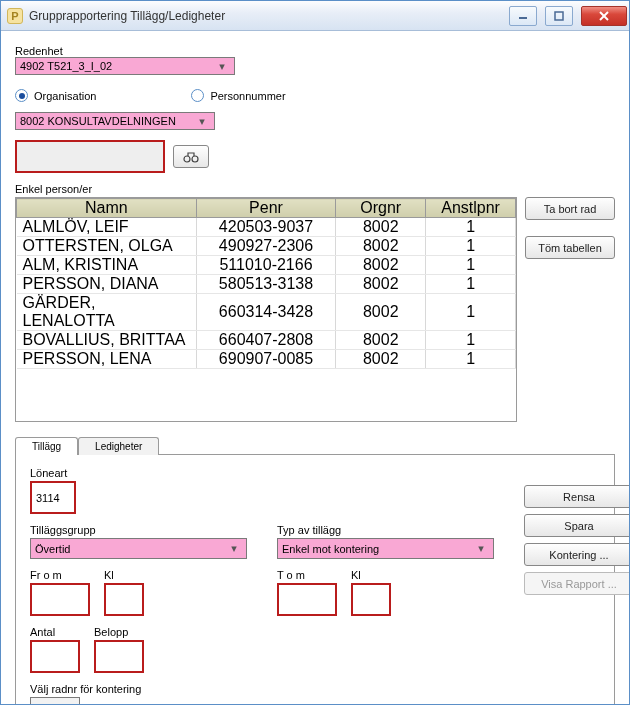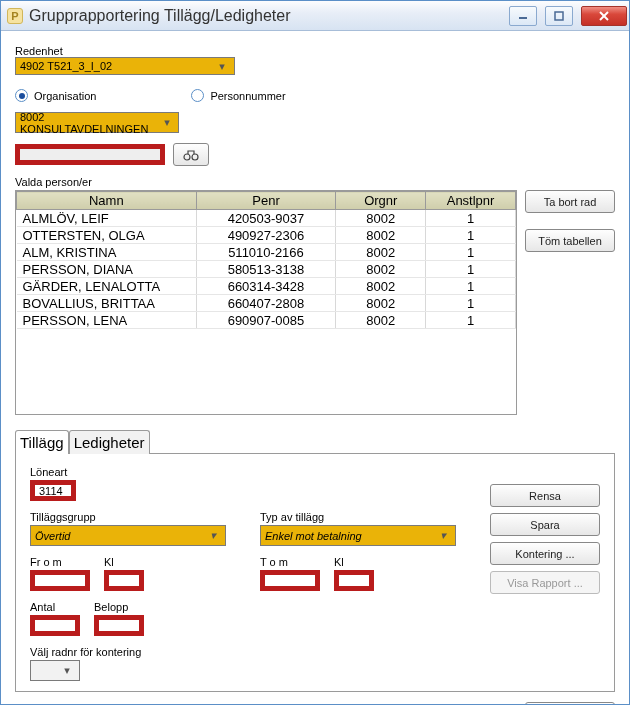--- a/index.html
+++ b/index.html
@@ -31,21 +31,21 @@
     border-bottom: 1px solid #a7bdd8;
   }
   .title-icon {
     width: 16px; height: 16px;
     border-radius: 3px;
     background:#f6e3a1;
     display:flex;align-items:center;justify-content:center;
     color:#a58420;font-weight:bold;font-size:11px;
     border:1px solid #d1b65a;
   }
-  .title-text { font-size: 16px; color:#333; }
+  .title-text { font-size: 12px; color:#333; }
   .title-spacer { flex:1; }
   .winbtn {
     width: 28px; height:20px;
     border:1px solid #8aa9cf;
     background:linear-gradient(#f7fafd,#dce8f6);
     border-radius:2px; margin-left:2px;
     display:flex;align-items:center;justify-content:center;
     color:#4a6a95;
   }
   .winbtn.close{
@@ -58,21 +58,21 @@
     padding: 14px 14px 10px 14px;
     background:#fff;
     overflow:hidden;
     display:flex;flex-direction:column;
   }
   .label { color:#000; }
   .row { display:flex; align-items:center; gap:10px; }
   .select {
     height:21px;
     border:1px solid #7a7a7a;
-    background:#eab308;
+    background:#f9a8d4;
     display:flex;align-items:center;
     padding:0 4px; gap:4px;
     position:relative;
   }
   .select .dd {
     margin-left:auto;
     width:16px;height:16px;
     display:flex;align-items:center;justify-content:center;
     color:#555;
   }
@@ -80,21 +80,21 @@
     width:13px;height:13px;border-radius:50%;
     border:1px solid #5b8fc7;
     display:inline-flex;align-items:center;justify-content:center;
     background:#fff;
   }
   .radio.checked::after{
     content:"";width:6px;height:6px;border-radius:50%;
     background:#1a4e9e;
   }
   .textbox {
-    height:21px;border:5px solid #b91c1c;background:#fff;
+    height:33px;border:2px solid #b91c1c;background:#fff;
     padding:0 4px;display:flex;align-items:center;
   }
   .textbox.disabled { background:#eee; }
   .iconbtn,.btn {
     height:23px;
     border:1px solid #888;
     border-radius:3px;
     background:linear-gradient(#fefefe,#e7e7e7);
     display:flex;align-items:center;justify-content:center;
     padding:0 10px;
@@ -106,21 +106,21 @@
   .btn{min-width:90px;}
   .btn.disabled{color:#999;border-color:#bbb;background:#f5f5f5;}
   .section-label { margin-top:10px; margin-bottom:2px;}
   .tablewrap {
     border:1px solid #9a9a9a;
     height:225px;
     background:#fff;
     position:relative;
   }
   table.grid {
-    width:100%; border-collapse:collapse; font-size:13px;
+    width:100%; border-collapse:collapse; font-size:16px;
   }
   table.grid th {
     background:linear-gradient(#e1e0c3,#cfceab);
     border:1px solid #9a9a9a;
     height:18px;
     font-weight:normal;
     color:#000;
     padding:0 6px;
   }
   table.grid td {
@@ -137,39 +137,39 @@
   .tabs {
     margin-top:14px;
     display:flex;flex-direction:column;flex:1;
   }
   .tabstrip {
     display:flex; gap:0; position:relative; top:1px;
   }
   .tab {
     border:1px solid #9a9a9a;
     background:#f2f2f2;
-    padding:3px 4px;
+    padding:3px 16px;
     border-bottom:none;
     border-top-left-radius:3px;border-top-right-radius:3px;
-    font-size:15px;
+    font-size:10px;
   }
   .tab.active{background:#fff; position:relative; z-index:2;}
   .tabpanel {
     border:1px solid #9a9a9a;
     background:#fff;
     flex:1;
     padding:12px 14px 10px 14px;
     display:flex; gap:30px;
   }
   .form-col { display:flex; flex-direction:column; gap:10px; flex:1; }
   .form-col.right-buttons { flex:0 0 110px; align-items:stretch; gap:6px; }
   .field { display:flex; flex-direction:column; gap:2px; }
   .hpair { display:flex; gap:14px; }
   .hpair .field .textbox{width:60px;}
-  .w190{width:196px;font-style:italic;}
+  .w190{width:217px;}
   .footer{display:flex;justify-content:flex-end;margin-top:10px;}
 </style>
 </head>
 <body>
 
 <div class="window">
 
   <div class="titlebar">
     <div class="title-icon">P</div>
     <div class="title-text">Grupprapportering Tillägg/Ledigheter</div>
@@ -204,39 +204,39 @@
       <div class="row" style="gap:6px">
         <span class="radio checked"></span>
         <span>Organisation</span>
       </div>
       <div class="row" style="gap:6px">
         <span class="radio"></span>
         <span>Personnummer</span>
       </div>
     </div>
 
-    <div class="select" style="width:164px; margin-top:10px">
+    <div class="select" style="width:200px; margin-top:10px">
       <span>8002  KONSULTAVDELNINGEN</span>
       <span class="dd">▾</span>
     </div>
 
     <div class="row" style="margin-top:10px; gap:8px">
       <div class="textbox disabled" style="width:150px">
         <span></span>
       </div>
       <div class="iconbtn">
         <svg width="16" height="14">
           <circle cx="4" cy="9" r="3" fill="none" stroke="#444" stroke-width="1.2"></circle>
           <circle cx="12" cy="9" r="3" fill="none" stroke="#444" stroke-width="1.2"></circle>
           <path d="M5,6 5,3 7,3 M11,6 11,3 9,3 M7,3 9,3" fill="none" stroke="#444" stroke-width="1.2"></path>
         </svg>
       </div>
     </div>
 
-    <div class="label section-label">Valda person/er</div>
+    <div class="label section-label">Enkel person/er</div>
     <div class="grid-area">
       <div class="tablewrap" style="flex:1">
         <table class="grid">
           <thead>
             <tr>
               <th style="width:36%">Namn</th>
               <th style="width:28%">Penr</th>
               <th style="width:18%">Orgnr</th>
               <th style="width:18%">Anstlpnr</th>
             </tr>
@@ -344,21 +344,21 @@
         </div>
 
         <div class="form-col" style="flex:0 0 200px">
           <div class="field" style="visibility:hidden">
             <span class="label">.</span>
             <div class="textbox" style="width:46px"></div>
           </div>
           <div class="field">
             <span class="label">Typ av tillägg</span>
             <div class="select w190">
-              <span>Enkel mot betalning</span>
+              <span>Enkel mot kontering</span>
               <span class="dd">▾</span>
             </div>
           </div>
           <div class="hpair">
             <div class="field">
               <span class="label">T o m</span>
               <div class="textbox"></div>
             </div>
             <div class="field">
               <span class="label">Kl</span>

